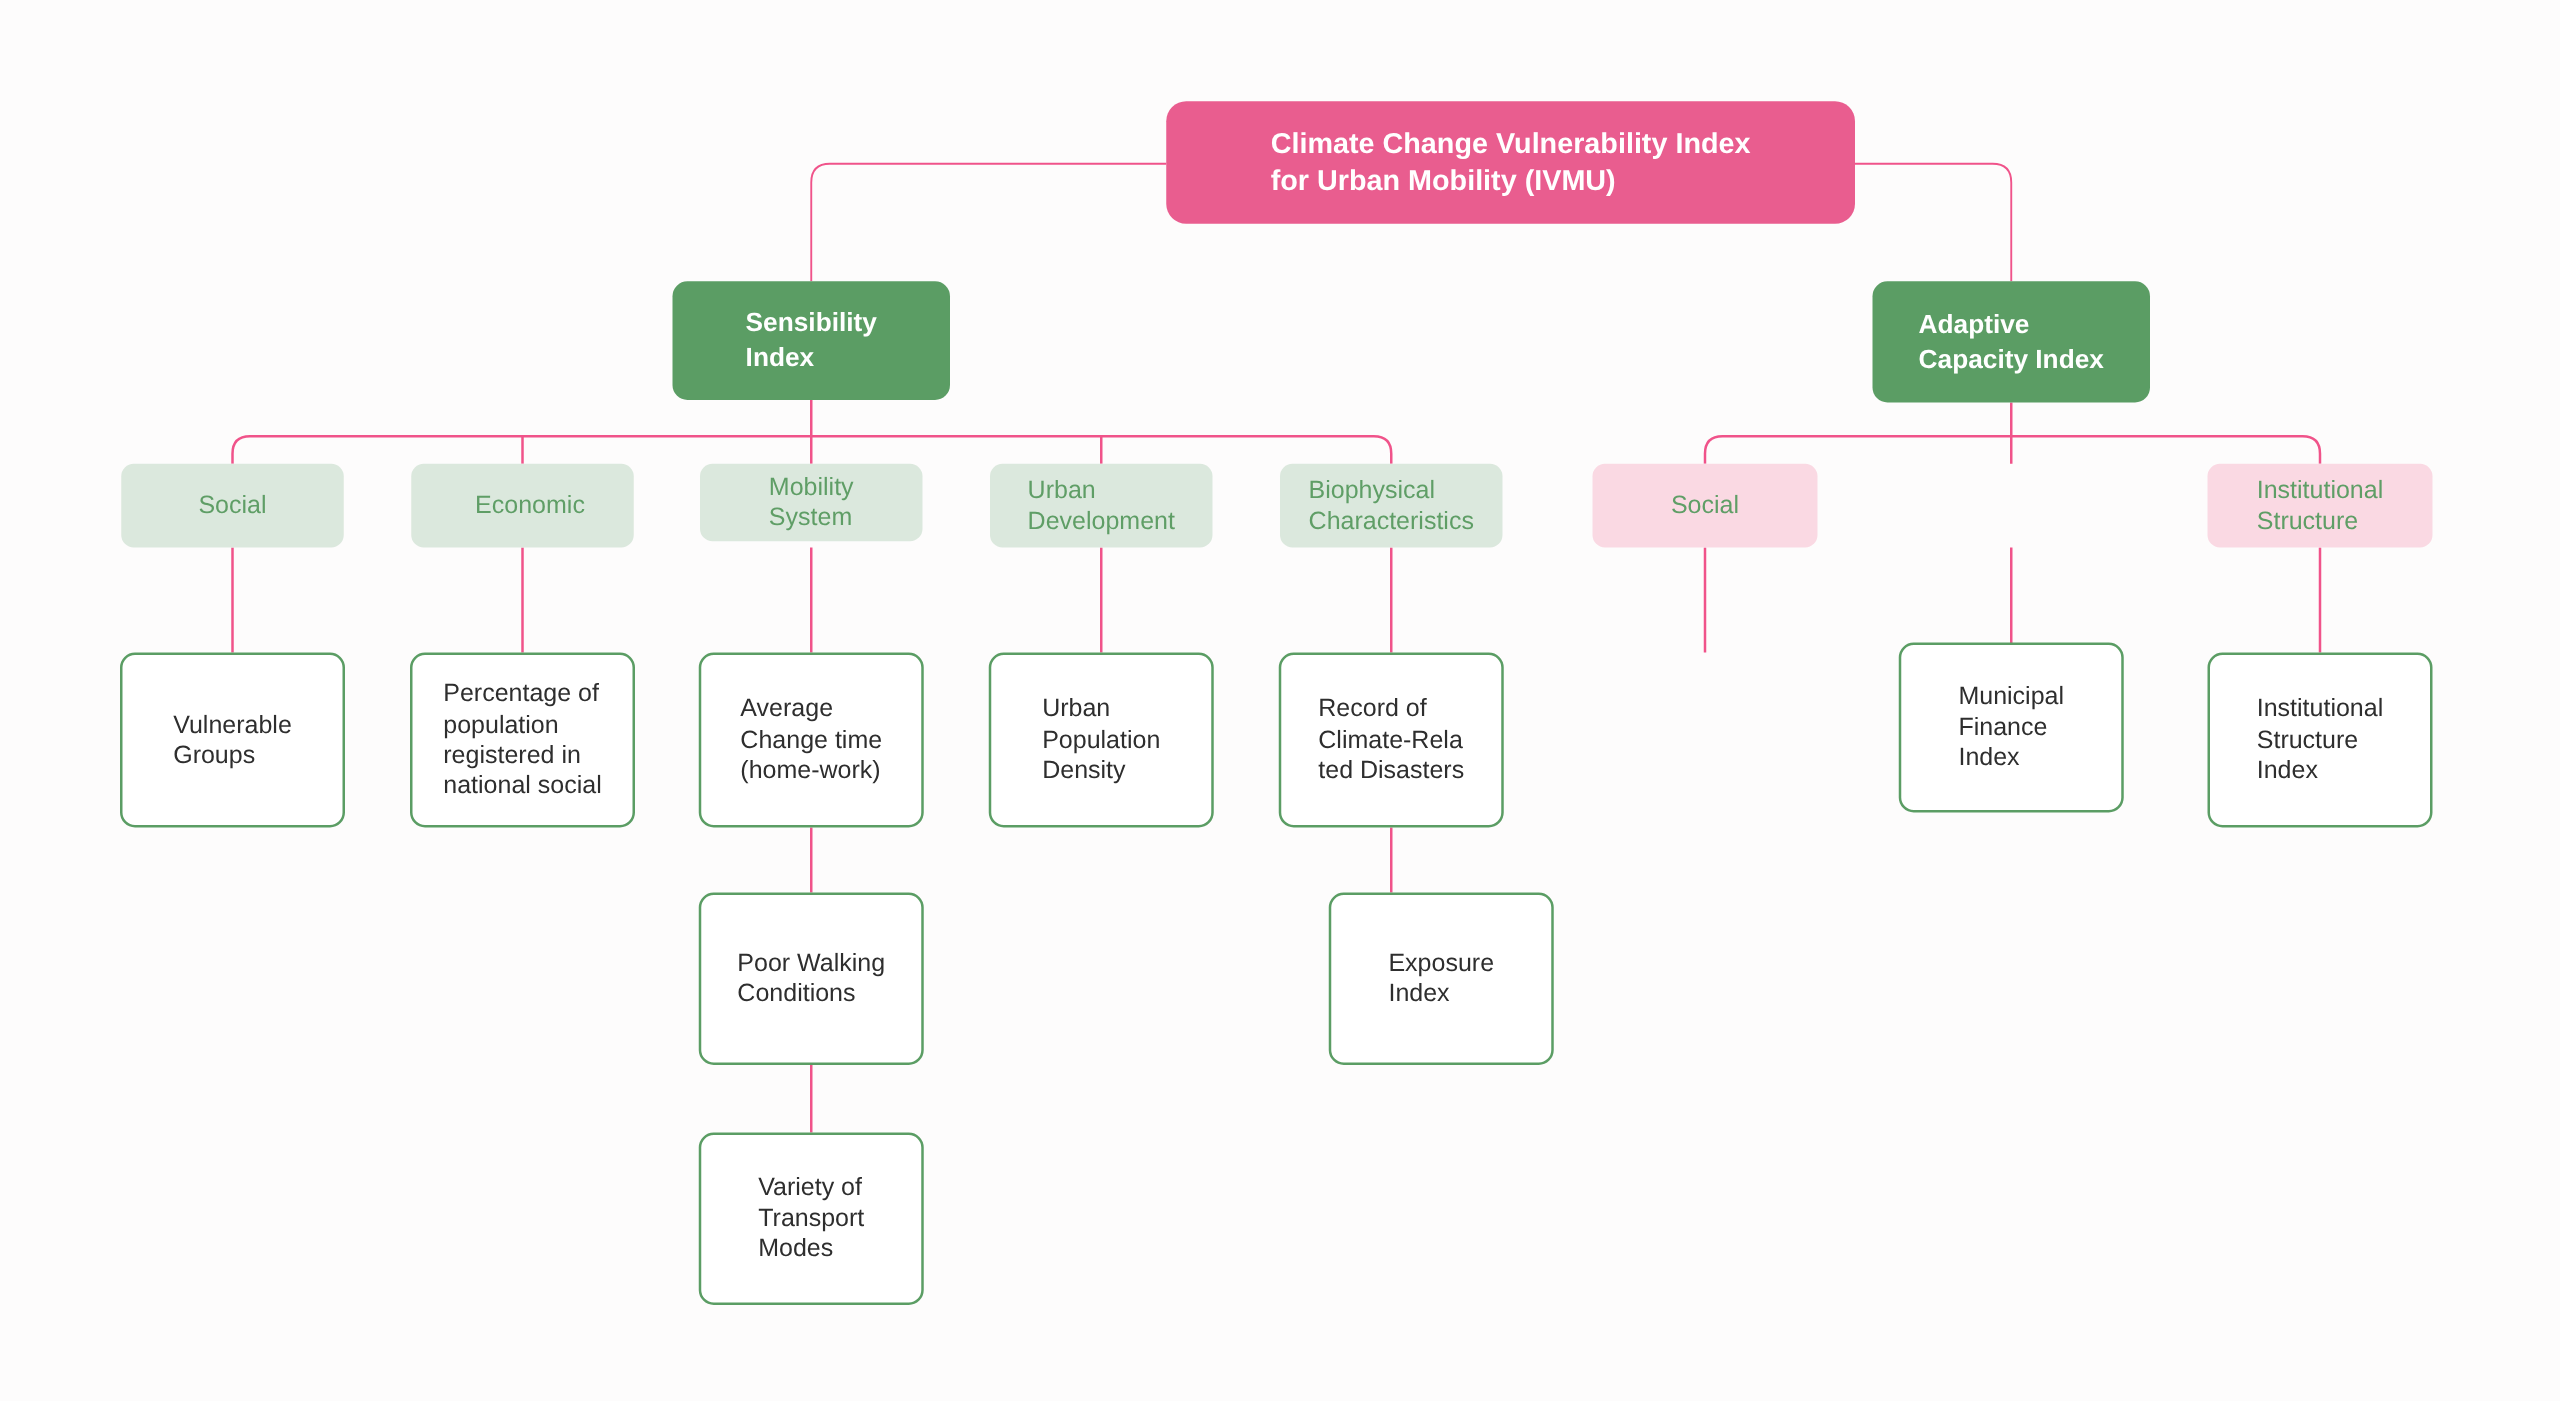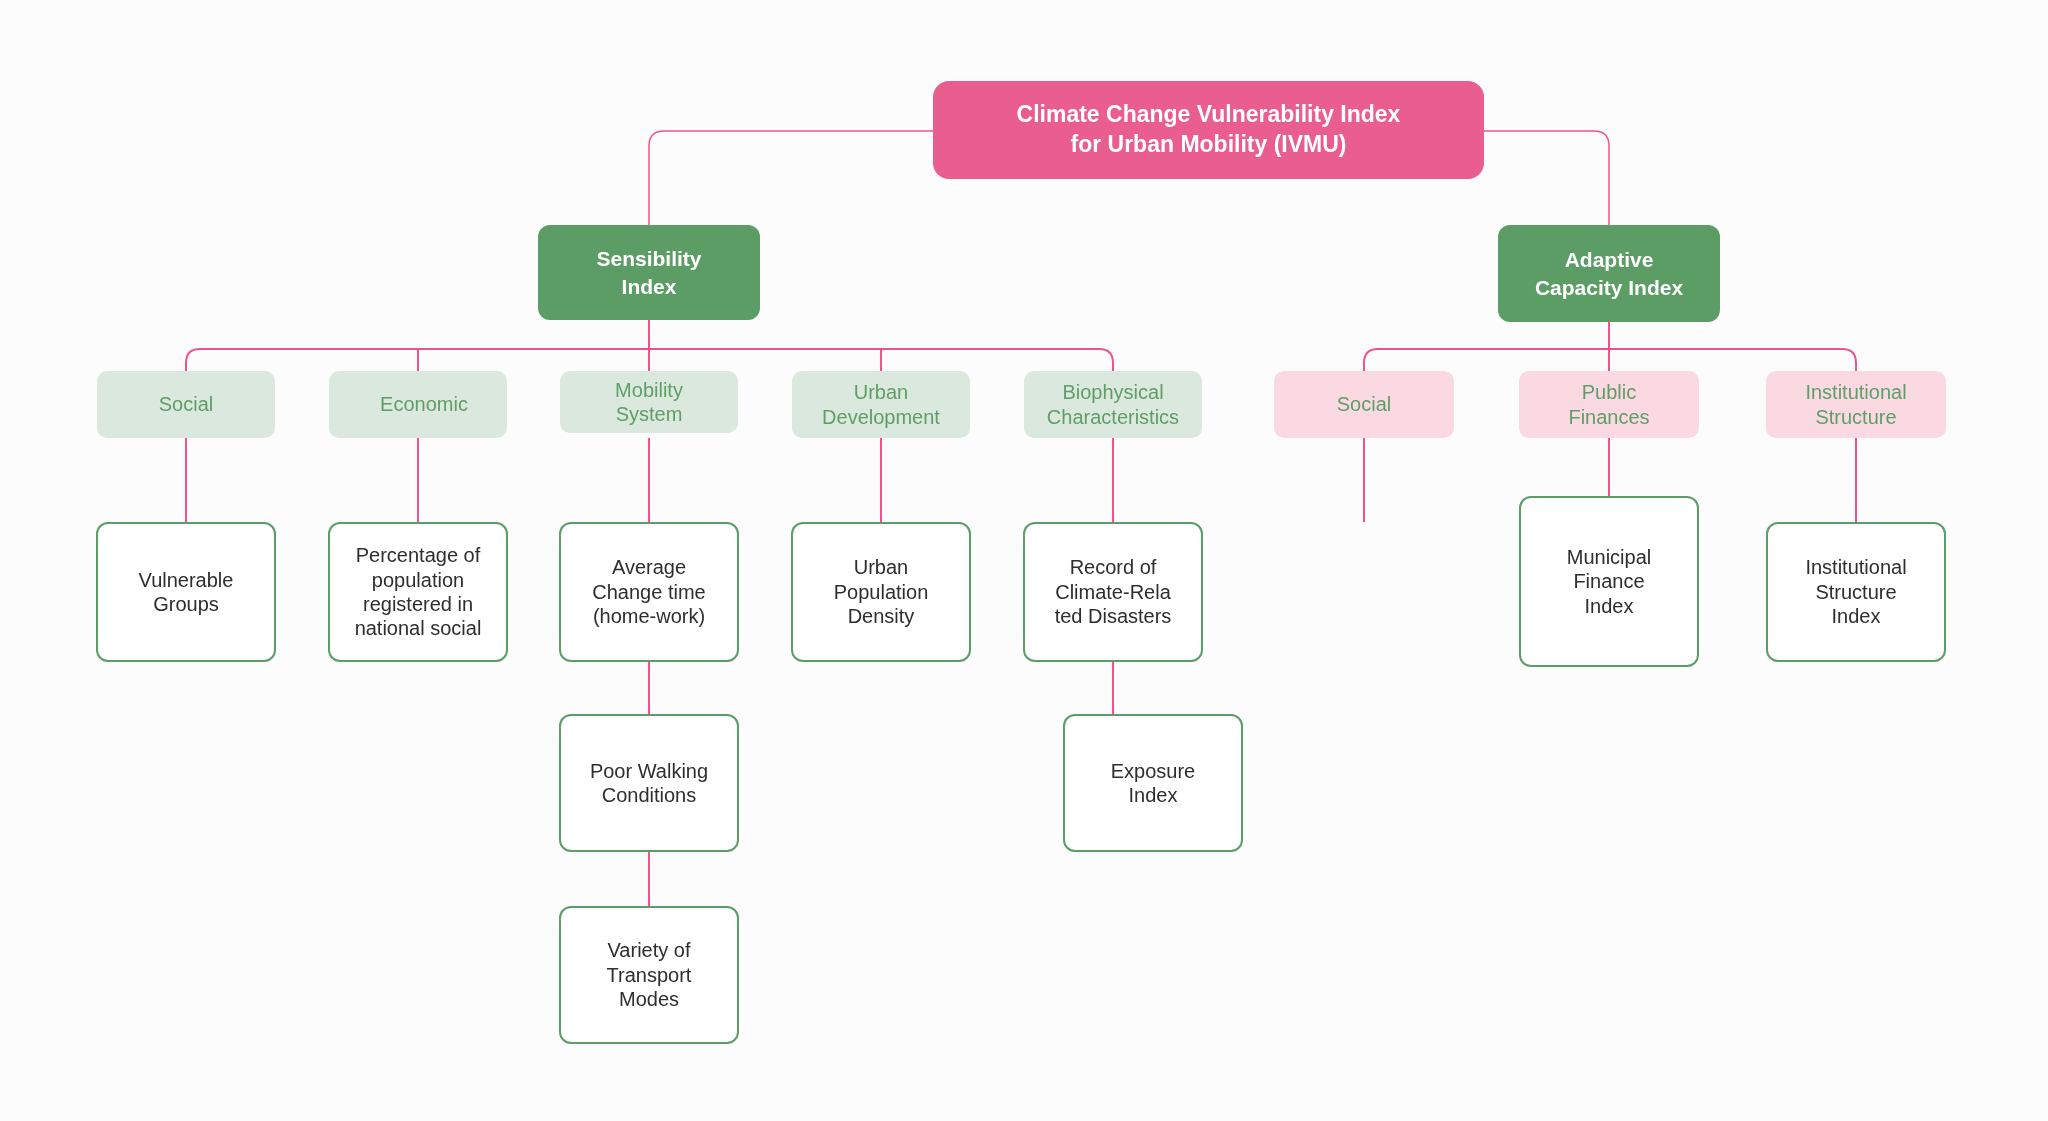--- a/index.html
+++ b/index.html
@@ -39,21 +39,21 @@
     stroke: var(--connector);
     stroke-width: 2;
   }
   .edges path.thin { stroke-width: 1.5; }
   .node {
     position: absolute;
     z-index: 1;
     display: flex;
     align-items: center;
     justify-content: center;
-    text-align: center;
+    text-align: left;
     white-space: pre-line;
     box-sizing: border-box;
     line-height: 1.22;
   }
   .node.root {
     background: var(--root-bg);
     color: var(--root-text);
     font-weight: bold;
     font-size: 23px;
     line-height: 1.3;
@@ -125,41 +125,39 @@
   <div class="node cat green" style="left:97px; top:371px; width:178px; height:67px;">Social</div>
   <div class="node cat green" style="left:329px; top:371px; width:178px; height:67px;padding-left:12px;">Economic</div>
   <div class="node cat green" style="left:560px; top:371px; width:178px; height:62px;">Mobility
 System</div>
   <div class="node cat green" style="left:792px; top:371px; width:178px; height:67px;">Urban
 Development</div>
   <div class="node cat green" style="left:1024px; top:371px; width:178px; height:67px;">Biophysical
 Characteristics</div>
 
   <div class="node cat pink" style="left:1274px; top:371px; width:180px; height:67px;">Social</div>
-  <div class="node cat pink" style="left:1519px; top:371px; width:180px; height:67px;">Public
-Finances</div>
   <div class="node cat pink" style="left:1766px; top:371px; width:180px; height:67px;">Institutional
 Structure</div>
 
   <div class="node leaf" style="left:328px; top:522px; width:180px; height:140px;">Percentage of
 population
 registered in
 national social</div>
   <div class="node leaf" style="left:96px; top:522px; width:180px; height:140px;">Vulnerable
 Groups</div>
   <div class="node leaf" style="left:559px; top:522px; width:180px; height:140px;">Average
 Change time
 (home-work)</div>
   <div class="node leaf" style="left:791px; top:522px; width:180px; height:140px;">Urban
 Population
 Density</div>
   <div class="node leaf" style="left:1023px; top:522px; width:180px; height:140px;">Record of
 Climate-Rela
 ted Disasters</div>
-  <div class="node leaf" style="left:1519px; top:496px; width:180px; height:171px;">Municipal
+  <div class="node leaf" style="left:1519px; top:514px; width:180px; height:136px;">Municipal
 Finance
 Index</div>
   <div class="node leaf" style="left:1766px; top:522px; width:180px; height:140px;">Institutional
 Structure
 Index</div>
 
   <div class="node leaf" style="left:559px; top:714px; width:180px; height:138px;">Poor Walking
 Conditions</div>
   <div class="node leaf" style="left:1023px; top:714px; width:180px; height:138px;margin-left:40px;">Exposure
 Index</div>

